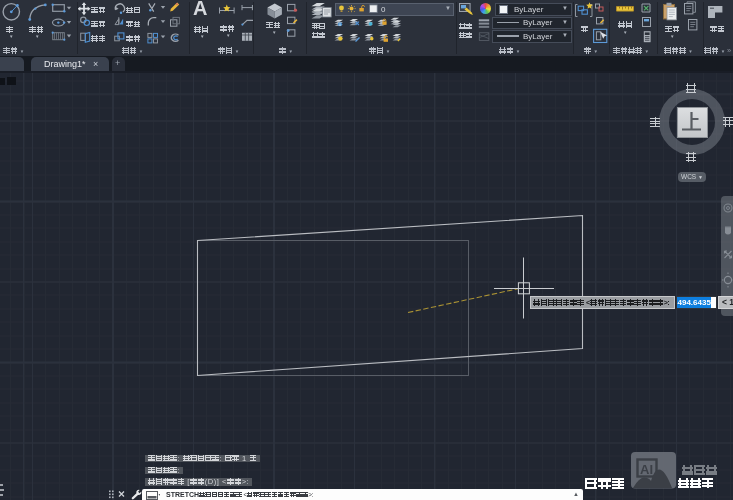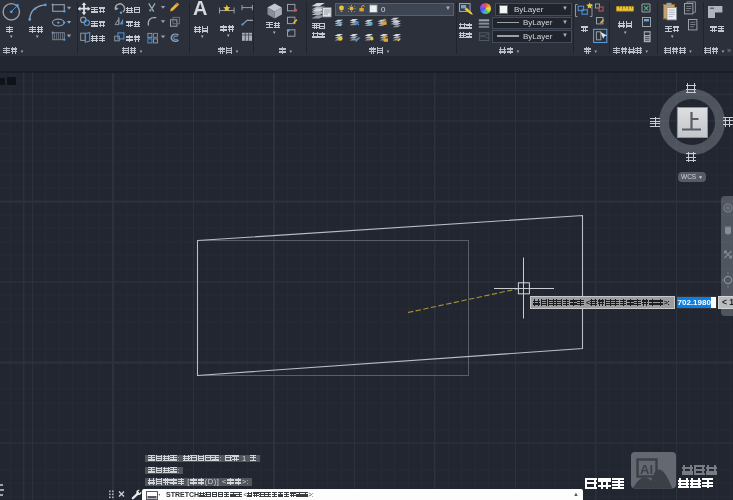--- a/index.html
+++ b/index.html
@@ -90,21 +90,21 @@
 
   <svg class="abs" style="left:0;top:484px;" width="6" height="14">
     <path d="M0,1 h3 M0,6 h4 M0,11 h3" stroke="#c6cacf" stroke-width="1.6"></path>
   </svg>
 
   <div class="hist" style="left:145px;top:454.5px;"><i style="display:inline-block;width:0.88em;height:0.82em;margin:0 0.05em;vertical-align:-0.07em;background-image:linear-gradient(rgb(211, 213, 217),rgb(211, 213, 217)),linear-gradient(rgb(211, 213, 217),rgb(211, 213, 217)),linear-gradient(rgb(211, 213, 217),rgb(211, 213, 217)),linear-gradient(rgb(211, 213, 217),rgb(211, 213, 217)),linear-gradient(rgb(211, 213, 217),rgb(211, 213, 217));background-size:100% 1px,100% 1px,100% 1px,100% 1px,1px 100%;background-position:0 10%,0 40%,0 72%,0 97%,55% 0;background-repeat:no-repeat;"></i><i style="display:inline-block;width:0.88em;height:0.82em;margin:0 0.05em;vertical-align:-0.07em;background-image:linear-gradient(rgb(211, 213, 217),rgb(211, 213, 217)),linear-gradient(rgb(211, 213, 217),rgb(211, 213, 217)),linear-gradient(rgb(211, 213, 217),rgb(211, 213, 217)),linear-gradient(rgb(211, 213, 217),rgb(211, 213, 217)),linear-gradient(rgb(211, 213, 217),rgb(211, 213, 217));background-size:100% 1px,100% 1px,1px 100%,1px 100%,100% 1px;background-position:0 25%,0 70%,12% 0,88% 0,0 97%;background-repeat:no-repeat;"></i><i style="display:inline-block;width:0.88em;height:0.82em;margin:0 0.05em;vertical-align:-0.07em;background-image:linear-gradient(rgb(211, 213, 217),rgb(211, 213, 217)),linear-gradient(rgb(211, 213, 217),rgb(211, 213, 217)),linear-gradient(rgb(211, 213, 217),rgb(211, 213, 217)),linear-gradient(rgb(211, 213, 217),rgb(211, 213, 217)),linear-gradient(rgb(211, 213, 217),rgb(211, 213, 217));background-size:100% 1px,100% 1px,1px 100%,1px 100%,100% 1px;background-position:0 25%,0 70%,12% 0,88% 0,0 97%;background-repeat:no-repeat;"></i><i style="display:inline-block;width:0.88em;height:0.82em;margin:0 0.05em;vertical-align:-0.07em;background-image:linear-gradient(rgb(211, 213, 217),rgb(211, 213, 217)),linear-gradient(rgb(211, 213, 217),rgb(211, 213, 217)),linear-gradient(rgb(211, 213, 217),rgb(211, 213, 217)),linear-gradient(rgb(211, 213, 217),rgb(211, 213, 217)),linear-gradient(rgb(211, 213, 217),rgb(211, 213, 217));background-size:100% 1px,100% 1px,100% 1px,100% 1px,1px 100%;background-position:0 10%,0 40%,0 72%,0 97%,55% 0;background-repeat:no-repeat;"></i>: <i style="display:inline-block;width:0.88em;height:0.82em;margin:0 0.05em;vertical-align:-0.07em;background-image:linear-gradient(rgb(211, 213, 217),rgb(211, 213, 217)),linear-gradient(rgb(211, 213, 217),rgb(211, 213, 217)),linear-gradient(rgb(211, 213, 217),rgb(211, 213, 217)),linear-gradient(rgb(211, 213, 217),rgb(211, 213, 217)),linear-gradient(rgb(211, 213, 217),rgb(211, 213, 217));background-size:100% 1px,100% 1px,1px 100%,1px 100%,100% 1px;background-position:0 25%,0 70%,12% 0,88% 0,0 97%;background-repeat:no-repeat;"></i><i style="display:inline-block;width:0.88em;height:0.82em;margin:0 0.05em;vertical-align:-0.07em;background-image:linear-gradient(rgb(211, 213, 217),rgb(211, 213, 217)),linear-gradient(rgb(211, 213, 217),rgb(211, 213, 217)),linear-gradient(rgb(211, 213, 217),rgb(211, 213, 217)),linear-gradient(rgb(211, 213, 217),rgb(211, 213, 217)),linear-gradient(rgb(211, 213, 217),rgb(211, 213, 217));background-size:100% 1px,100% 1px,1px 100%,1px 100%,100% 1px;background-position:0 4%,0 96%,6% 0,94% 0,0 50%;background-repeat:no-repeat;"></i><i style="display:inline-block;width:0.88em;height:0.82em;margin:0 0.05em;vertical-align:-0.07em;background-image:linear-gradient(rgb(211, 213, 217),rgb(211, 213, 217)),linear-gradient(rgb(211, 213, 217),rgb(211, 213, 217)),linear-gradient(rgb(211, 213, 217),rgb(211, 213, 217)),linear-gradient(rgb(211, 213, 217),rgb(211, 213, 217)),linear-gradient(rgb(211, 213, 217),rgb(211, 213, 217));background-size:100% 1px,100% 1px,1px 100%,1px 100%,100% 1px;background-position:0 25%,0 70%,12% 0,88% 0,0 97%;background-repeat:no-repeat;"></i><i style="display:inline-block;width:0.88em;height:0.82em;margin:0 0.05em;vertical-align:-0.07em;background-image:linear-gradient(rgb(211, 213, 217),rgb(211, 213, 217)),linear-gradient(rgb(211, 213, 217),rgb(211, 213, 217)),linear-gradient(rgb(211, 213, 217),rgb(211, 213, 217)),linear-gradient(rgb(211, 213, 217),rgb(211, 213, 217)),linear-gradient(rgb(211, 213, 217),rgb(211, 213, 217));background-size:100% 1px,100% 1px,1px 100%,1px 100%,100% 1px;background-position:0 4%,0 96%,6% 0,94% 0,0 50%;background-repeat:no-repeat;"></i><i style="display:inline-block;width:0.88em;height:0.82em;margin:0 0.05em;vertical-align:-0.07em;background-image:linear-gradient(rgb(211, 213, 217),rgb(211, 213, 217)),linear-gradient(rgb(211, 213, 217),rgb(211, 213, 217)),linear-gradient(rgb(211, 213, 217),rgb(211, 213, 217)),linear-gradient(rgb(211, 213, 217),rgb(211, 213, 217)),linear-gradient(rgb(211, 213, 217),rgb(211, 213, 217));background-size:100% 1px,100% 1px,100% 1px,100% 1px,1px 100%;background-position:0 10%,0 40%,0 72%,0 97%,55% 0;background-repeat:no-repeat;"></i>: <i style="display:inline-block;width:0.88em;height:0.82em;margin:0 0.05em;vertical-align:-0.07em;background-image:linear-gradient(rgb(211, 213, 217),rgb(211, 213, 217)),linear-gradient(rgb(211, 213, 217),rgb(211, 213, 217)),linear-gradient(rgb(211, 213, 217),rgb(211, 213, 217)),linear-gradient(rgb(211, 213, 217),rgb(211, 213, 217)),linear-gradient(rgb(211, 213, 217),rgb(211, 213, 217));background-size:100% 1px,100% 1px,1px 100%,1px 100%,100% 1px;background-position:0 4%,0 96%,6% 0,94% 0,0 50%;background-repeat:no-repeat;"></i><i style="display:inline-block;width:0.88em;height:0.82em;margin:0 0.05em;vertical-align:-0.07em;background-image:linear-gradient(rgb(211, 213, 217),rgb(211, 213, 217)),linear-gradient(rgb(211, 213, 217),rgb(211, 213, 217)),linear-gradient(rgb(211, 213, 217),rgb(211, 213, 217)),linear-gradient(rgb(211, 213, 217),rgb(211, 213, 217)),linear-gradient(rgb(211, 213, 217),rgb(211, 213, 217));background-size:100% 1px,100% 1px,1px 100%,1px 100%,100% 1px;background-position:0 30%,0 75%,30% 0,72% 0,0 4%;background-repeat:no-repeat;"></i> 1 <i style="display:inline-block;width:0.88em;height:0.82em;margin:0 0.05em;vertical-align:-0.07em;background-image:linear-gradient(rgb(211, 213, 217),rgb(211, 213, 217)),linear-gradient(rgb(211, 213, 217),rgb(211, 213, 217)),linear-gradient(rgb(211, 213, 217),rgb(211, 213, 217)),linear-gradient(rgb(211, 213, 217),rgb(211, 213, 217));background-size:100% 1px,100% 1px,100% 1px,1px 100%;background-position:0 6%,0 50%,0 94%,50% 0;background-repeat:no-repeat;"></i></div>
   <div class="hist" style="left:145px;top:466.5px;"><i style="display:inline-block;width:0.88em;height:0.82em;margin:0 0.05em;vertical-align:-0.07em;background-image:linear-gradient(rgb(211, 213, 217),rgb(211, 213, 217)),linear-gradient(rgb(211, 213, 217),rgb(211, 213, 217)),linear-gradient(rgb(211, 213, 217),rgb(211, 213, 217)),linear-gradient(rgb(211, 213, 217),rgb(211, 213, 217)),linear-gradient(rgb(211, 213, 217),rgb(211, 213, 217));background-size:100% 1px,100% 1px,100% 1px,100% 1px,1px 100%;background-position:0 10%,0 40%,0 72%,0 97%,55% 0;background-repeat:no-repeat;"></i><i style="display:inline-block;width:0.88em;height:0.82em;margin:0 0.05em;vertical-align:-0.07em;background-image:linear-gradient(rgb(211, 213, 217),rgb(211, 213, 217)),linear-gradient(rgb(211, 213, 217),rgb(211, 213, 217)),linear-gradient(rgb(211, 213, 217),rgb(211, 213, 217)),linear-gradient(rgb(211, 213, 217),rgb(211, 213, 217)),linear-gradient(rgb(211, 213, 217),rgb(211, 213, 217));background-size:100% 1px,100% 1px,1px 100%,1px 100%,100% 1px;background-position:0 25%,0 70%,12% 0,88% 0,0 97%;background-repeat:no-repeat;"></i><i style="display:inline-block;width:0.88em;height:0.82em;margin:0 0.05em;vertical-align:-0.07em;background-image:linear-gradient(rgb(211, 213, 217),rgb(211, 213, 217)),linear-gradient(rgb(211, 213, 217),rgb(211, 213, 217)),linear-gradient(rgb(211, 213, 217),rgb(211, 213, 217)),linear-gradient(rgb(211, 213, 217),rgb(211, 213, 217)),linear-gradient(rgb(211, 213, 217),rgb(211, 213, 217));background-size:100% 1px,100% 1px,1px 100%,1px 100%,100% 1px;background-position:0 25%,0 70%,12% 0,88% 0,0 97%;background-repeat:no-repeat;"></i><i style="display:inline-block;width:0.88em;height:0.82em;margin:0 0.05em;vertical-align:-0.07em;background-image:linear-gradient(rgb(211, 213, 217),rgb(211, 213, 217)),linear-gradient(rgb(211, 213, 217),rgb(211, 213, 217)),linear-gradient(rgb(211, 213, 217),rgb(211, 213, 217)),linear-gradient(rgb(211, 213, 217),rgb(211, 213, 217)),linear-gradient(rgb(211, 213, 217),rgb(211, 213, 217));background-size:100% 1px,100% 1px,100% 1px,100% 1px,1px 100%;background-position:0 10%,0 40%,0 72%,0 97%,55% 0;background-repeat:no-repeat;"></i>:</div>
   <div class="hist" style="left:145px;top:478px;"><i style="display:inline-block;width:0.88em;height:0.82em;margin:0 0.05em;vertical-align:-0.07em;background-image:linear-gradient(rgb(211, 213, 217),rgb(211, 213, 217)),linear-gradient(rgb(211, 213, 217),rgb(211, 213, 217)),linear-gradient(rgb(211, 213, 217),rgb(211, 213, 217)),linear-gradient(rgb(211, 213, 217),rgb(211, 213, 217)),linear-gradient(rgb(211, 213, 217),rgb(211, 213, 217));background-size:100% 1px,100% 1px,1px 100%,1px 100%,100% 1px;background-position:0 25%,0 70%,12% 0,88% 0,0 97%;background-repeat:no-repeat;"></i><i style="display:inline-block;width:0.88em;height:0.82em;margin:0 0.05em;vertical-align:-0.07em;background-image:linear-gradient(rgb(211, 213, 217),rgb(211, 213, 217)),linear-gradient(rgb(211, 213, 217),rgb(211, 213, 217)),linear-gradient(rgb(211, 213, 217),rgb(211, 213, 217)),linear-gradient(rgb(211, 213, 217),rgb(211, 213, 217)),linear-gradient(rgb(211, 213, 217),rgb(211, 213, 217));background-size:100% 1px,100% 1px,1px 100%,1px 100%,100% 1px;background-position:0 4%,0 96%,6% 0,94% 0,0 50%;background-repeat:no-repeat;"></i><i style="display:inline-block;width:0.88em;height:0.82em;margin:0 0.05em;vertical-align:-0.07em;background-image:linear-gradient(rgb(211, 213, 217),rgb(211, 213, 217)),linear-gradient(rgb(211, 213, 217),rgb(211, 213, 217)),linear-gradient(rgb(211, 213, 217),rgb(211, 213, 217)),linear-gradient(rgb(211, 213, 217),rgb(211, 213, 217)),linear-gradient(rgb(211, 213, 217),rgb(211, 213, 217));background-size:100% 1px,100% 1px,1px 100%,1px 100%,100% 1px;background-position:0 30%,0 75%,30% 0,72% 0,0 4%;background-repeat:no-repeat;"></i><i style="display:inline-block;width:0.88em;height:0.82em;margin:0 0.05em;vertical-align:-0.07em;background-image:linear-gradient(rgb(211, 213, 217),rgb(211, 213, 217)),linear-gradient(rgb(211, 213, 217),rgb(211, 213, 217)),linear-gradient(rgb(211, 213, 217),rgb(211, 213, 217)),linear-gradient(rgb(211, 213, 217),rgb(211, 213, 217)),linear-gradient(rgb(211, 213, 217),rgb(211, 213, 217));background-size:100% 1px,100% 1px,100% 1px,100% 1px,1px 100%;background-position:0 10%,0 40%,0 72%,0 97%,55% 0;background-repeat:no-repeat;"></i><i style="display:inline-block;width:0.88em;height:0.82em;margin:0 0.05em;vertical-align:-0.07em;background-image:linear-gradient(rgb(211, 213, 217),rgb(211, 213, 217)),linear-gradient(rgb(211, 213, 217),rgb(211, 213, 217)),linear-gradient(rgb(211, 213, 217),rgb(211, 213, 217)),linear-gradient(rgb(211, 213, 217),rgb(211, 213, 217));background-size:100% 1px,100% 1px,100% 1px,1px 100%;background-position:0 6%,0 50%,0 94%,50% 0;background-repeat:no-repeat;"></i> [<i style="display:inline-block;width:0.88em;height:0.82em;margin:0 0.05em;vertical-align:-0.07em;background-image:linear-gradient(rgb(211, 213, 217),rgb(211, 213, 217)),linear-gradient(rgb(211, 213, 217),rgb(211, 213, 217)),linear-gradient(rgb(211, 213, 217),rgb(211, 213, 217)),linear-gradient(rgb(211, 213, 217),rgb(211, 213, 217)),linear-gradient(rgb(211, 213, 217),rgb(211, 213, 217));background-size:100% 1px,100% 1px,100% 1px,100% 1px,1px 100%;background-position:0 10%,0 40%,0 72%,0 97%,55% 0;background-repeat:no-repeat;"></i><i style="display:inline-block;width:0.88em;height:0.82em;margin:0 0.05em;vertical-align:-0.07em;background-image:linear-gradient(rgb(211, 213, 217),rgb(211, 213, 217)),linear-gradient(rgb(211, 213, 217),rgb(211, 213, 217)),linear-gradient(rgb(211, 213, 217),rgb(211, 213, 217)),linear-gradient(rgb(211, 213, 217),rgb(211, 213, 217)),linear-gradient(rgb(211, 213, 217),rgb(211, 213, 217));background-size:100% 1px,100% 1px,100% 1px,100% 1px,1px 100%;background-position:0 10%,0 40%,0 72%,0 97%,55% 0;background-repeat:no-repeat;"></i>(D)] &lt;<i style="display:inline-block;width:0.88em;height:0.82em;margin:0 0.05em;vertical-align:-0.07em;background-image:linear-gradient(rgb(211, 213, 217),rgb(211, 213, 217)),linear-gradient(rgb(211, 213, 217),rgb(211, 213, 217)),linear-gradient(rgb(211, 213, 217),rgb(211, 213, 217)),linear-gradient(rgb(211, 213, 217),rgb(211, 213, 217)),linear-gradient(rgb(211, 213, 217),rgb(211, 213, 217));background-size:100% 1px,100% 1px,100% 1px,100% 1px,1px 100%;background-position:0 10%,0 40%,0 72%,0 97%,55% 0;background-repeat:no-repeat;"></i><i style="display:inline-block;width:0.88em;height:0.82em;margin:0 0.05em;vertical-align:-0.07em;background-image:linear-gradient(rgb(211, 213, 217),rgb(211, 213, 217)),linear-gradient(rgb(211, 213, 217),rgb(211, 213, 217)),linear-gradient(rgb(211, 213, 217),rgb(211, 213, 217)),linear-gradient(rgb(211, 213, 217),rgb(211, 213, 217)),linear-gradient(rgb(211, 213, 217),rgb(211, 213, 217));background-size:100% 1px,100% 1px,100% 1px,100% 1px,1px 100%;background-position:0 10%,0 40%,0 72%,0 97%,55% 0;background-repeat:no-repeat;"></i>&gt;:</div>
 
   <div id="tooltip"><i style="display:inline-block;width:0.88em;height:0.82em;margin:0 0.05em;vertical-align:-0.07em;background-image:linear-gradient(rgb(28, 29, 31),rgb(28, 29, 31)),linear-gradient(rgb(28, 29, 31),rgb(28, 29, 31)),linear-gradient(rgb(28, 29, 31),rgb(28, 29, 31)),linear-gradient(rgb(28, 29, 31),rgb(28, 29, 31)),linear-gradient(rgb(28, 29, 31),rgb(28, 29, 31));background-size:100% 1px,100% 1px,1px 100%,1px 100%,100% 1px;background-position:0 25%,0 70%,12% 0,88% 0,0 97%;background-repeat:no-repeat;"></i><i style="display:inline-block;width:0.88em;height:0.82em;margin:0 0.05em;vertical-align:-0.07em;background-image:linear-gradient(rgb(28, 29, 31),rgb(28, 29, 31)),linear-gradient(rgb(28, 29, 31),rgb(28, 29, 31)),linear-gradient(rgb(28, 29, 31),rgb(28, 29, 31)),linear-gradient(rgb(28, 29, 31),rgb(28, 29, 31)),linear-gradient(rgb(28, 29, 31),rgb(28, 29, 31));background-size:100% 1px,100% 1px,1px 100%,1px 100%,100% 1px;background-position:0 4%,0 96%,6% 0,94% 0,0 50%;background-repeat:no-repeat;"></i><i style="display:inline-block;width:0.88em;height:0.82em;margin:0 0.05em;vertical-align:-0.07em;background-image:linear-gradient(rgb(28, 29, 31),rgb(28, 29, 31)),linear-gradient(rgb(28, 29, 31),rgb(28, 29, 31)),linear-gradient(rgb(28, 29, 31),rgb(28, 29, 31)),linear-gradient(rgb(28, 29, 31),rgb(28, 29, 31)),linear-gradient(rgb(28, 29, 31),rgb(28, 29, 31));background-size:100% 1px,100% 1px,1px 100%,1px 100%,100% 1px;background-position:0 4%,0 96%,6% 0,94% 0,0 50%;background-repeat:no-repeat;"></i><i style="display:inline-block;width:0.88em;height:0.82em;margin:0 0.05em;vertical-align:-0.07em;background-image:linear-gradient(rgb(28, 29, 31),rgb(28, 29, 31)),linear-gradient(rgb(28, 29, 31),rgb(28, 29, 31)),linear-gradient(rgb(28, 29, 31),rgb(28, 29, 31)),linear-gradient(rgb(28, 29, 31),rgb(28, 29, 31)),linear-gradient(rgb(28, 29, 31),rgb(28, 29, 31));background-size:100% 1px,100% 1px,1px 100%,1px 100%,100% 1px;background-position:0 4%,0 96%,6% 0,94% 0,0 50%;background-repeat:no-repeat;"></i><i style="display:inline-block;width:0.88em;height:0.82em;margin:0 0.05em;vertical-align:-0.07em;background-image:linear-gradient(rgb(28, 29, 31),rgb(28, 29, 31)),linear-gradient(rgb(28, 29, 31),rgb(28, 29, 31)),linear-gradient(rgb(28, 29, 31),rgb(28, 29, 31)),linear-gradient(rgb(28, 29, 31),rgb(28, 29, 31));background-size:100% 1px,100% 1px,100% 1px,1px 100%;background-position:0 6%,0 50%,0 94%,50% 0;background-repeat:no-repeat;"></i><i style="display:inline-block;width:0.88em;height:0.82em;margin:0 0.05em;vertical-align:-0.07em;background-image:linear-gradient(rgb(28, 29, 31),rgb(28, 29, 31)),linear-gradient(rgb(28, 29, 31),rgb(28, 29, 31)),linear-gradient(rgb(28, 29, 31),rgb(28, 29, 31)),linear-gradient(rgb(28, 29, 31),rgb(28, 29, 31)),linear-gradient(rgb(28, 29, 31),rgb(28, 29, 31));background-size:100% 1px,100% 1px,100% 1px,100% 1px,1px 100%;background-position:0 10%,0 40%,0 72%,0 97%,55% 0;background-repeat:no-repeat;"></i><i style="display:inline-block;width:0.88em;height:0.82em;margin:0 0.05em;vertical-align:-0.07em;background-image:linear-gradient(rgb(28, 29, 31),rgb(28, 29, 31)),linear-gradient(rgb(28, 29, 31),rgb(28, 29, 31)),linear-gradient(rgb(28, 29, 31),rgb(28, 29, 31)),linear-gradient(rgb(28, 29, 31),rgb(28, 29, 31));background-size:100% 1px,100% 1px,100% 1px,1px 100%;background-position:0 6%,0 50%,0 94%,50% 0;background-repeat:no-repeat;"></i> &lt;<i style="display:inline-block;width:0.88em;height:0.82em;margin:0 0.05em;vertical-align:-0.07em;background-image:linear-gradient(rgb(28, 29, 31),rgb(28, 29, 31)),linear-gradient(rgb(28, 29, 31),rgb(28, 29, 31)),linear-gradient(rgb(28, 29, 31),rgb(28, 29, 31)),linear-gradient(rgb(28, 29, 31),rgb(28, 29, 31)),linear-gradient(rgb(28, 29, 31),rgb(28, 29, 31));background-size:100% 1px,100% 1px,100% 1px,1px 100%,1px 100%;background-position:0 15%,0 60%,0 92%,20% 0,80% 0;background-repeat:no-repeat;"></i><i style="display:inline-block;width:0.88em;height:0.82em;margin:0 0.05em;vertical-align:-0.07em;background-image:linear-gradient(rgb(28, 29, 31),rgb(28, 29, 31)),linear-gradient(rgb(28, 29, 31),rgb(28, 29, 31)),linear-gradient(rgb(28, 29, 31),rgb(28, 29, 31)),linear-gradient(rgb(28, 29, 31),rgb(28, 29, 31)),linear-gradient(rgb(28, 29, 31),rgb(28, 29, 31));background-size:100% 1px,100% 1px,1px 100%,1px 100%,100% 1px;background-position:0 30%,0 75%,30% 0,72% 0,0 4%;background-repeat:no-repeat;"></i><i style="display:inline-block;width:0.88em;height:0.82em;margin:0 0.05em;vertical-align:-0.07em;background-image:linear-gradient(rgb(28, 29, 31),rgb(28, 29, 31)),linear-gradient(rgb(28, 29, 31),rgb(28, 29, 31)),linear-gradient(rgb(28, 29, 31),rgb(28, 29, 31)),linear-gradient(rgb(28, 29, 31),rgb(28, 29, 31)),linear-gradient(rgb(28, 29, 31),rgb(28, 29, 31));background-size:100% 1px,100% 1px,1px 100%,1px 100%,100% 1px;background-position:0 4%,0 96%,6% 0,94% 0,0 50%;background-repeat:no-repeat;"></i><i style="display:inline-block;width:0.88em;height:0.82em;margin:0 0.05em;vertical-align:-0.07em;background-image:linear-gradient(rgb(28, 29, 31),rgb(28, 29, 31)),linear-gradient(rgb(28, 29, 31),rgb(28, 29, 31)),linear-gradient(rgb(28, 29, 31),rgb(28, 29, 31)),linear-gradient(rgb(28, 29, 31),rgb(28, 29, 31));background-size:100% 1px,100% 1px,100% 1px,1px 100%;background-position:0 6%,0 50%,0 94%,50% 0;background-repeat:no-repeat;"></i><i style="display:inline-block;width:0.88em;height:0.82em;margin:0 0.05em;vertical-align:-0.07em;background-image:linear-gradient(rgb(28, 29, 31),rgb(28, 29, 31)),linear-gradient(rgb(28, 29, 31),rgb(28, 29, 31)),linear-gradient(rgb(28, 29, 31),rgb(28, 29, 31)),linear-gradient(rgb(28, 29, 31),rgb(28, 29, 31));background-size:100% 1px,100% 1px,100% 1px,1px 100%;background-position:0 6%,0 50%,0 94%,50% 0;background-repeat:no-repeat;"></i><i style="display:inline-block;width:0.88em;height:0.82em;margin:0 0.05em;vertical-align:-0.07em;background-image:linear-gradient(rgb(28, 29, 31),rgb(28, 29, 31)),linear-gradient(rgb(28, 29, 31),rgb(28, 29, 31)),linear-gradient(rgb(28, 29, 31),rgb(28, 29, 31)),linear-gradient(rgb(28, 29, 31),rgb(28, 29, 31)),linear-gradient(rgb(28, 29, 31),rgb(28, 29, 31));background-size:100% 1px,100% 1px,100% 1px,100% 1px,1px 100%;background-position:0 10%,0 40%,0 72%,0 97%,55% 0;background-repeat:no-repeat;"></i><i style="display:inline-block;width:0.88em;height:0.82em;margin:0 0.05em;vertical-align:-0.07em;background-image:linear-gradient(rgb(28, 29, 31),rgb(28, 29, 31)),linear-gradient(rgb(28, 29, 31),rgb(28, 29, 31)),linear-gradient(rgb(28, 29, 31),rgb(28, 29, 31)),linear-gradient(rgb(28, 29, 31),rgb(28, 29, 31));background-size:100% 1px,100% 1px,100% 1px,1px 100%;background-position:0 6%,0 50%,0 94%,50% 0;background-repeat:no-repeat;"></i><i style="display:inline-block;width:0.88em;height:0.82em;margin:0 0.05em;vertical-align:-0.07em;background-image:linear-gradient(rgb(28, 29, 31),rgb(28, 29, 31)),linear-gradient(rgb(28, 29, 31),rgb(28, 29, 31)),linear-gradient(rgb(28, 29, 31),rgb(28, 29, 31)),linear-gradient(rgb(28, 29, 31),rgb(28, 29, 31)),linear-gradient(rgb(28, 29, 31),rgb(28, 29, 31));background-size:100% 1px,100% 1px,1px 100%,1px 100%,100% 1px;background-position:0 30%,0 75%,30% 0,72% 0,0 4%;background-repeat:no-repeat;"></i><i style="display:inline-block;width:0.88em;height:0.82em;margin:0 0.05em;vertical-align:-0.07em;background-image:linear-gradient(rgb(28, 29, 31),rgb(28, 29, 31)),linear-gradient(rgb(28, 29, 31),rgb(28, 29, 31)),linear-gradient(rgb(28, 29, 31),rgb(28, 29, 31)),linear-gradient(rgb(28, 29, 31),rgb(28, 29, 31)),linear-gradient(rgb(28, 29, 31),rgb(28, 29, 31));background-size:100% 1px,100% 1px,100% 1px,100% 1px,1px 100%;background-position:0 10%,0 40%,0 72%,0 97%,55% 0;background-repeat:no-repeat;"></i><i style="display:inline-block;width:0.88em;height:0.82em;margin:0 0.05em;vertical-align:-0.07em;background-image:linear-gradient(rgb(28, 29, 31),rgb(28, 29, 31)),linear-gradient(rgb(28, 29, 31),rgb(28, 29, 31)),linear-gradient(rgb(28, 29, 31),rgb(28, 29, 31)),linear-gradient(rgb(28, 29, 31),rgb(28, 29, 31)),linear-gradient(rgb(28, 29, 31),rgb(28, 29, 31));background-size:100% 1px,100% 1px,100% 1px,100% 1px,1px 100%;background-position:0 10%,0 40%,0 72%,0 97%,55% 0;background-repeat:no-repeat;"></i>&gt;:</div>
-  <div id="dynin"><span>702.1980</span></div>
+  <div id="dynin"><span>494.6435</span></div>
   <div id="dynang">&lt; 12</div>
 
   <svg class="abs" style="left:108px;top:489px;" width="36" height="11">
     <g fill="#aeb4bc">
       <rect x="1" y="1.5" width="1.6" height="1.6"></rect>
         <rect x="4" y="1.5" width="1.6" height="1.6"></rect>
       <rect x="1" y="4.5" width="1.6" height="1.6"></rect>
         <rect x="4" y="4.5" width="1.6" height="1.6"></rect>
       <rect x="1" y="7.5" width="1.6" height="1.6"></rect>
         <rect x="4" y="7.5" width="1.6" height="1.6"></rect>
@@ -394,15 +394,25 @@
     <div class="plbl" style="left:279px;"><i style="display:inline-block;width:0.88em;height:0.82em;margin:0 0.05em;vertical-align:-0.07em;background-image:linear-gradient(rgb(185, 190, 199),rgb(185, 190, 199)),linear-gradient(rgb(185, 190, 199),rgb(185, 190, 199)),linear-gradient(rgb(185, 190, 199),rgb(185, 190, 199)),linear-gradient(rgb(185, 190, 199),rgb(185, 190, 199)),linear-gradient(rgb(185, 190, 199),rgb(185, 190, 199));background-size:100% 1px,100% 1px,100% 1px,100% 1px,1px 100%;background-position:0 10%,0 40%,0 72%,0 97%,55% 0;background-repeat:no-repeat;"></i> <span class="dn">▼</span></div>
     <div class="plbl" style="left:369px;"><i style="display:inline-block;width:0.88em;height:0.82em;margin:0 0.05em;vertical-align:-0.07em;background-image:linear-gradient(rgb(185, 190, 199),rgb(185, 190, 199)),linear-gradient(rgb(185, 190, 199),rgb(185, 190, 199)),linear-gradient(rgb(185, 190, 199),rgb(185, 190, 199)),linear-gradient(rgb(185, 190, 199),rgb(185, 190, 199)),linear-gradient(rgb(185, 190, 199),rgb(185, 190, 199));background-size:100% 1px,100% 1px,1px 100%,1px 100%,100% 1px;background-position:0 30%,0 75%,30% 0,72% 0,0 4%;background-repeat:no-repeat;"></i><i style="display:inline-block;width:0.88em;height:0.82em;margin:0 0.05em;vertical-align:-0.07em;background-image:linear-gradient(rgb(185, 190, 199),rgb(185, 190, 199)),linear-gradient(rgb(185, 190, 199),rgb(185, 190, 199)),linear-gradient(rgb(185, 190, 199),rgb(185, 190, 199)),linear-gradient(rgb(185, 190, 199),rgb(185, 190, 199)),linear-gradient(rgb(185, 190, 199),rgb(185, 190, 199));background-size:100% 1px,100% 1px,1px 100%,1px 100%,100% 1px;background-position:0 4%,0 96%,6% 0,94% 0,0 50%;background-repeat:no-repeat;"></i> <span class="dn">▼</span></div>
     <div class="plbl" style="left:499px;"><i style="display:inline-block;width:0.88em;height:0.82em;margin:0 0.05em;vertical-align:-0.07em;background-image:linear-gradient(rgb(185, 190, 199),rgb(185, 190, 199)),linear-gradient(rgb(185, 190, 199),rgb(185, 190, 199)),linear-gradient(rgb(185, 190, 199),rgb(185, 190, 199)),linear-gradient(rgb(185, 190, 199),rgb(185, 190, 199)),linear-gradient(rgb(185, 190, 199),rgb(185, 190, 199));background-size:100% 1px,100% 1px,1px 100%,1px 100%,100% 1px;background-position:0 25%,0 70%,12% 0,88% 0,0 97%;background-repeat:no-repeat;"></i><i style="display:inline-block;width:0.88em;height:0.82em;margin:0 0.05em;vertical-align:-0.07em;background-image:linear-gradient(rgb(185, 190, 199),rgb(185, 190, 199)),linear-gradient(rgb(185, 190, 199),rgb(185, 190, 199)),linear-gradient(rgb(185, 190, 199),rgb(185, 190, 199)),linear-gradient(rgb(185, 190, 199),rgb(185, 190, 199)),linear-gradient(rgb(185, 190, 199),rgb(185, 190, 199));background-size:100% 1px,100% 1px,100% 1px,100% 1px,1px 100%;background-position:0 10%,0 40%,0 72%,0 97%,55% 0;background-repeat:no-repeat;"></i> <span class="dn">▼</span></div>
     <div class="plbl" style="left:584px;"><i style="display:inline-block;width:0.88em;height:0.82em;margin:0 0.05em;vertical-align:-0.07em;background-image:linear-gradient(rgb(185, 190, 199),rgb(185, 190, 199)),linear-gradient(rgb(185, 190, 199),rgb(185, 190, 199)),linear-gradient(rgb(185, 190, 199),rgb(185, 190, 199)),linear-gradient(rgb(185, 190, 199),rgb(185, 190, 199)),linear-gradient(rgb(185, 190, 199),rgb(185, 190, 199));background-size:100% 1px,100% 1px,1px 100%,1px 100%,100% 1px;background-position:0 30%,0 75%,30% 0,72% 0,0 4%;background-repeat:no-repeat;"></i> <span class="dn">▼</span></div>
     <div class="plbl" style="left:613px;"><i style="display:inline-block;width:0.88em;height:0.82em;margin:0 0.05em;vertical-align:-0.07em;background-image:linear-gradient(rgb(185, 190, 199),rgb(185, 190, 199)),linear-gradient(rgb(185, 190, 199),rgb(185, 190, 199)),linear-gradient(rgb(185, 190, 199),rgb(185, 190, 199)),linear-gradient(rgb(185, 190, 199),rgb(185, 190, 199));background-size:100% 1px,100% 1px,100% 1px,1px 100%;background-position:0 6%,0 50%,0 94%,50% 0;background-repeat:no-repeat;"></i><i style="display:inline-block;width:0.88em;height:0.82em;margin:0 0.05em;vertical-align:-0.07em;background-image:linear-gradient(rgb(185, 190, 199),rgb(185, 190, 199)),linear-gradient(rgb(185, 190, 199),rgb(185, 190, 199)),linear-gradient(rgb(185, 190, 199),rgb(185, 190, 199)),linear-gradient(rgb(185, 190, 199),rgb(185, 190, 199)),linear-gradient(rgb(185, 190, 199),rgb(185, 190, 199));background-size:100% 1px,100% 1px,1px 100%,1px 100%,100% 1px;background-position:0 30%,0 75%,30% 0,72% 0,0 4%;background-repeat:no-repeat;"></i><i style="display:inline-block;width:0.88em;height:0.82em;margin:0 0.05em;vertical-align:-0.07em;background-image:linear-gradient(rgb(185, 190, 199),rgb(185, 190, 199)),linear-gradient(rgb(185, 190, 199),rgb(185, 190, 199)),linear-gradient(rgb(185, 190, 199),rgb(185, 190, 199)),linear-gradient(rgb(185, 190, 199),rgb(185, 190, 199)),linear-gradient(rgb(185, 190, 199),rgb(185, 190, 199));background-size:100% 1px,100% 1px,1px 100%,1px 100%,100% 1px;background-position:0 25%,0 70%,12% 0,88% 0,0 97%;background-repeat:no-repeat;"></i><i style="display:inline-block;width:0.88em;height:0.82em;margin:0 0.05em;vertical-align:-0.07em;background-image:linear-gradient(rgb(185, 190, 199),rgb(185, 190, 199)),linear-gradient(rgb(185, 190, 199),rgb(185, 190, 199)),linear-gradient(rgb(185, 190, 199),rgb(185, 190, 199)),linear-gradient(rgb(185, 190, 199),rgb(185, 190, 199)),linear-gradient(rgb(185, 190, 199),rgb(185, 190, 199));background-size:100% 1px,100% 1px,100% 1px,1px 100%,1px 100%;background-position:0 15%,0 60%,0 92%,20% 0,80% 0;background-repeat:no-repeat;"></i> <span class="dn">▼</span></div>
     <div class="plbl" style="left:664px;"><i style="display:inline-block;width:0.88em;height:0.82em;margin:0 0.05em;vertical-align:-0.07em;background-image:linear-gradient(rgb(185, 190, 199),rgb(185, 190, 199)),linear-gradient(rgb(185, 190, 199),rgb(185, 190, 199)),linear-gradient(rgb(185, 190, 199),rgb(185, 190, 199)),linear-gradient(rgb(185, 190, 199),rgb(185, 190, 199)),linear-gradient(rgb(185, 190, 199),rgb(185, 190, 199));background-size:100% 1px,100% 1px,1px 100%,1px 100%,100% 1px;background-position:0 4%,0 96%,6% 0,94% 0,0 50%;background-repeat:no-repeat;"></i><i style="display:inline-block;width:0.88em;height:0.82em;margin:0 0.05em;vertical-align:-0.07em;background-image:linear-gradient(rgb(185, 190, 199),rgb(185, 190, 199)),linear-gradient(rgb(185, 190, 199),rgb(185, 190, 199)),linear-gradient(rgb(185, 190, 199),rgb(185, 190, 199)),linear-gradient(rgb(185, 190, 199),rgb(185, 190, 199)),linear-gradient(rgb(185, 190, 199),rgb(185, 190, 199));background-size:100% 1px,100% 1px,1px 100%,1px 100%,100% 1px;background-position:0 30%,0 75%,30% 0,72% 0,0 4%;background-repeat:no-repeat;"></i><i style="display:inline-block;width:0.88em;height:0.82em;margin:0 0.05em;vertical-align:-0.07em;background-image:linear-gradient(rgb(185, 190, 199),rgb(185, 190, 199)),linear-gradient(rgb(185, 190, 199),rgb(185, 190, 199)),linear-gradient(rgb(185, 190, 199),rgb(185, 190, 199)),linear-gradient(rgb(185, 190, 199),rgb(185, 190, 199)),linear-gradient(rgb(185, 190, 199),rgb(185, 190, 199));background-size:100% 1px,100% 1px,100% 1px,1px 100%,1px 100%;background-position:0 15%,0 60%,0 92%,20% 0,80% 0;background-repeat:no-repeat;"></i> <span class="dn">▼</span></div>
     <div class="plbl" style="left:704px;"><i style="display:inline-block;width:0.88em;height:0.82em;margin:0 0.05em;vertical-align:-0.07em;background-image:linear-gradient(rgb(185, 190, 199),rgb(185, 190, 199)),linear-gradient(rgb(185, 190, 199),rgb(185, 190, 199)),linear-gradient(rgb(185, 190, 199),rgb(185, 190, 199)),linear-gradient(rgb(185, 190, 199),rgb(185, 190, 199)),linear-gradient(rgb(185, 190, 199),rgb(185, 190, 199));background-size:100% 1px,100% 1px,1px 100%,1px 100%,100% 1px;background-position:0 4%,0 96%,6% 0,94% 0,0 50%;background-repeat:no-repeat;"></i><i style="display:inline-block;width:0.88em;height:0.82em;margin:0 0.05em;vertical-align:-0.07em;background-image:linear-gradient(rgb(185, 190, 199),rgb(185, 190, 199)),linear-gradient(rgb(185, 190, 199),rgb(185, 190, 199)),linear-gradient(rgb(185, 190, 199),rgb(185, 190, 199)),linear-gradient(rgb(185, 190, 199),rgb(185, 190, 199)),linear-gradient(rgb(185, 190, 199),rgb(185, 190, 199));background-size:100% 1px,100% 1px,1px 100%,1px 100%,100% 1px;background-position:0 30%,0 75%,30% 0,72% 0,0 4%;background-repeat:no-repeat;"></i> <span class="dn">▼</span></div>
     <div class="plbl" style="left:727px;color:#868d97;">»</div>
   </div>
 
+  <div id="tabbar">
+    <div class="tab" style="left:-8px;width:32px;"></div>
+    <div class="tab" style="left:31px;width:78px;">
+      <div class="abs" style="left:13px;top:2px;font-size:9px;color:#e8eaee;">Drawing1*</div>
+      <div class="abs" style="left:62px;top:2px;font-size:9px;color:#c9ced6;">×</div>
+    </div>
+    <div class="tab" style="left:112px;width:13px;background:#2a2f3a;">
+      <div class="abs" style="left:3px;top:1px;font-size:9px;color:#9aa1ab;">+</div>
+    </div>
+  </div>
   <div class="abs" style="left:0;top:71px;width:733px;height:2px;background:#191d26;"></div>
 
 </div>
 
 </body></html>

